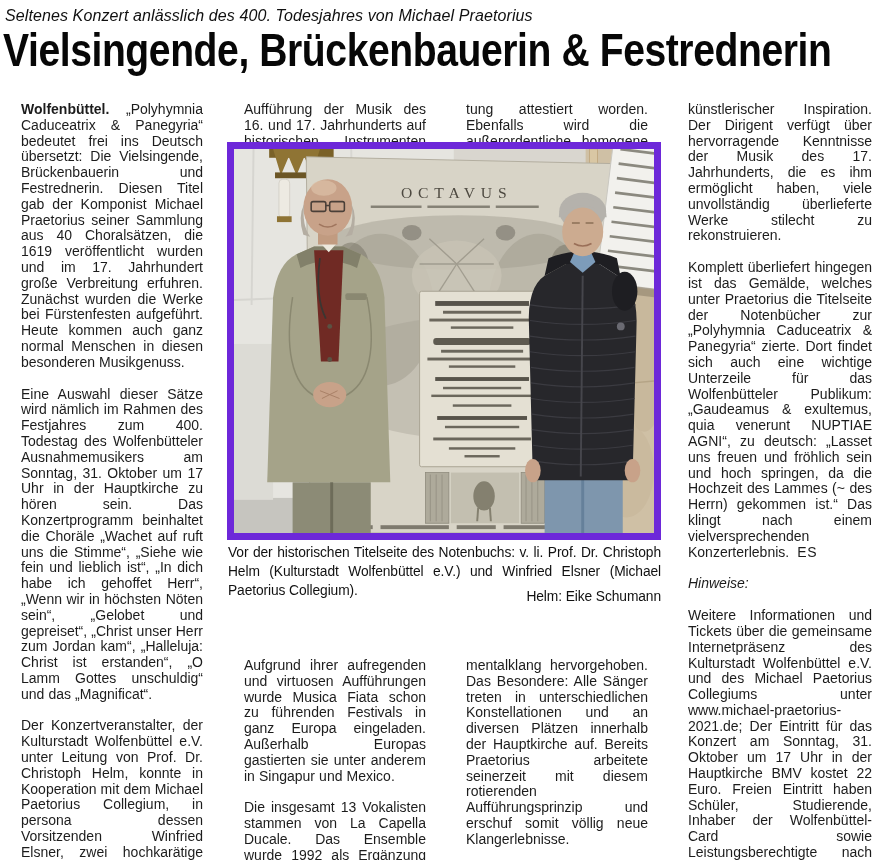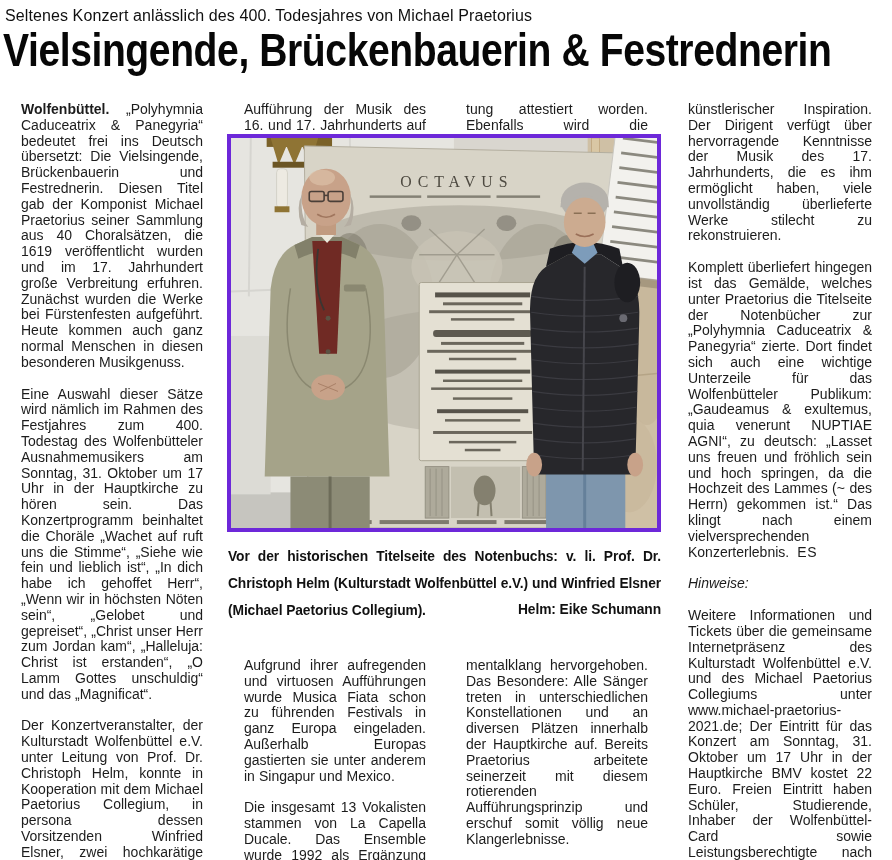--- a/index.html
+++ b/index.html
@@ -1,38 +1,38 @@
 <!DOCTYPE html>
 <html lang="de"><head>
 <meta charset="utf-8">
 <style>
   *{margin:0;padding:0;box-sizing:border-box}
   html,body{width:892px;height:860px;background:#ffffff;overflow:hidden;
     font-family:"Liberation Sans","DejaVu Sans",sans-serif;color:#1d1d1d}
   .sheet{position:relative;width:892px;height:860px;background:#fff}
 
-  .kicker{position:absolute;left:5px;top:7px;font-size:16px;
+  .kicker{position:absolute;left:5px;top:7px;font-style:italic;font-size:16px;
     letter-spacing:.1px;color:#101010;white-space:nowrap}
   .headline{position:absolute;left:3px;top:27px;font-weight:bold;font-size:46px;
     line-height:1.02;color:#070707;white-space:nowrap;letter-spacing:-.5px;
     transform:scaleX(.85);transform-origin:0 0}
 
   .col{position:absolute;width:214px;font-size:14px;line-height:15.8px;
     text-align:justify;color:#1c1c1c;hyphens:auto;-webkit-hyphens:auto;word-spacing:.2px}
   .col p{margin:16px}
   .lead-loc{font-weight:bold}
   .hinweise{font-style:italic;margin-top:15px !important}
   .initials{letter-spacing:.5px}
 
-  .photo-frame{position:absolute;left:227px;top:134px;width:434px;height:398px;
-    border:4px solid #6d28d9;background:#d9d6cf;overflow:hidden}
+  .photo-frame{position:absolute;left:227px;top:142px;width:434px;height:398px;
+    border:7px solid #6d28d9;background:#d9d6cf;overflow:hidden}
   .photo-frame svg{display:block;width:100%;height:100%}
 
   .caption{position:absolute;left:228px;top:543px;width:433px;min-height:64px;
-    font-weight:bold;font-size:13.8px;line-height:27px;text-align:justify;
+    font-weight:normal;font-size:13.8px;line-height:19px;text-align:justify;
     letter-spacing:-.1px;color:#111}
   .credit{position:absolute;right:0;bottom:1px;background:#fff;padding-left:9px}
 </style>
 </head>
 <body>
 
 <div class="sheet">
 
   <div class="kicker">Seltenes Konzert anlässlich des 400. Todesjahres von Michael Praetorius</div>
   <h1 class="headline">Vielsingende, Brückenbauerin &amp; Festrednerin</h1>

